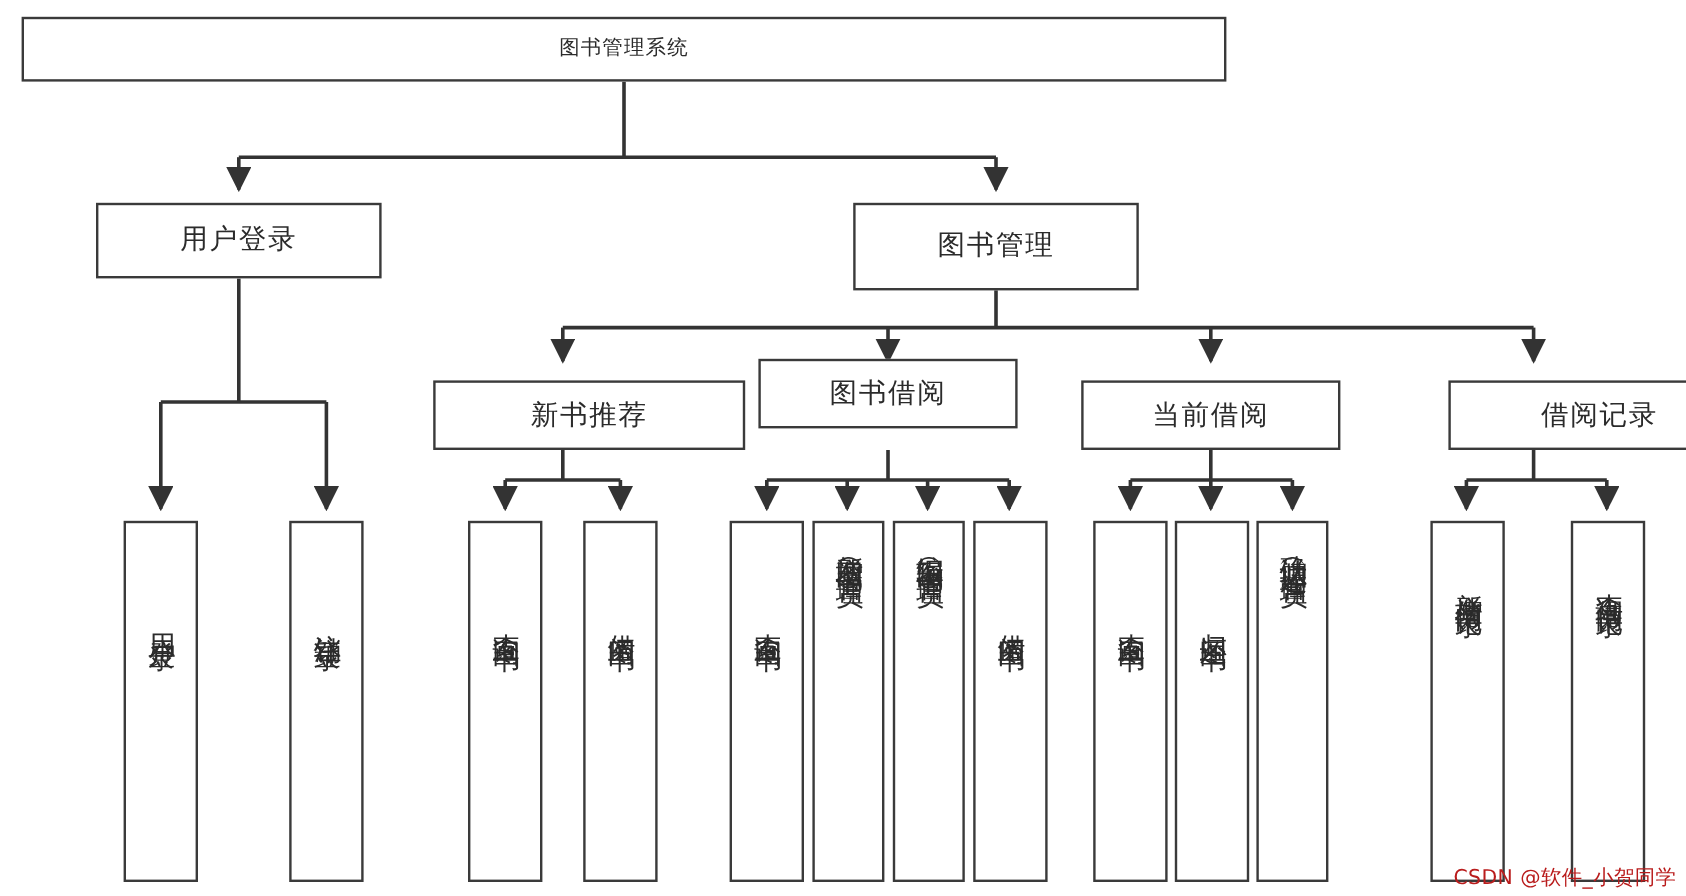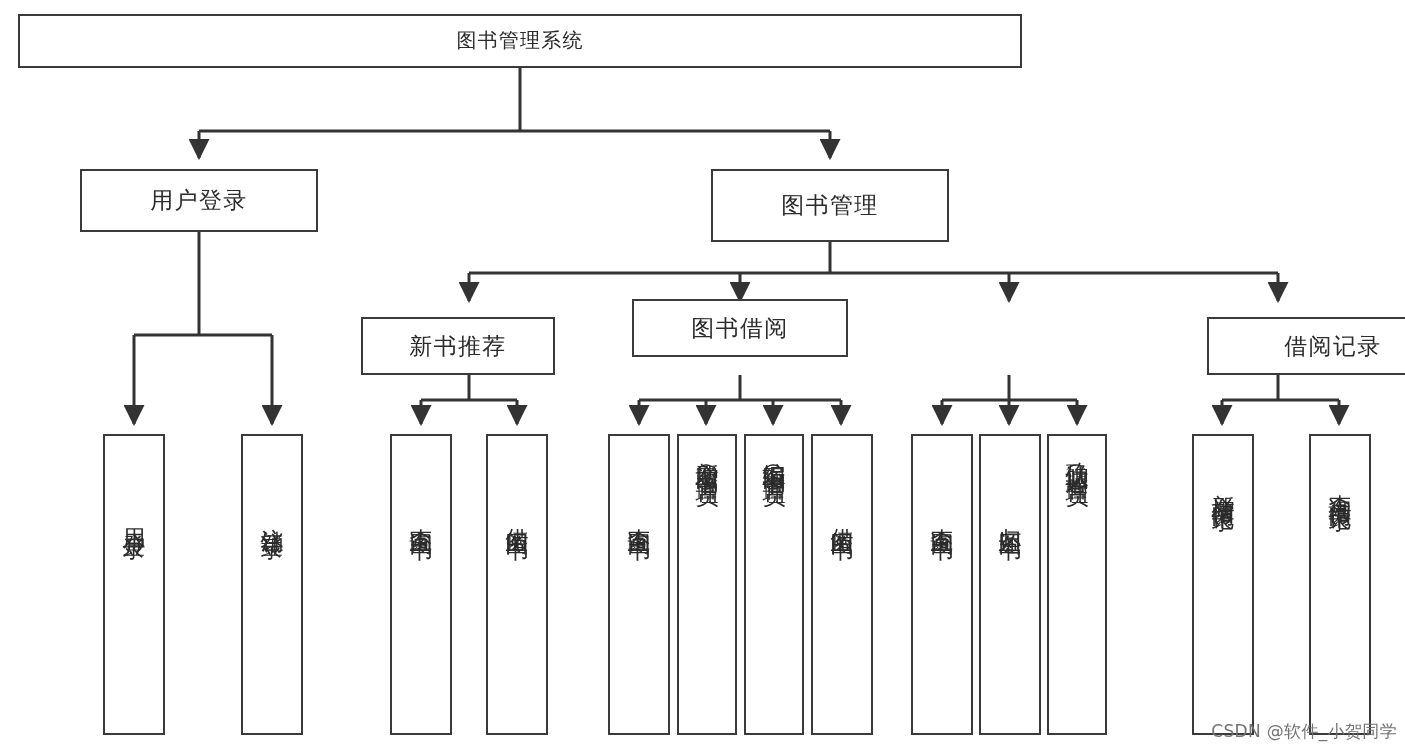--- a/index.html
+++ b/index.html
@@ -49,27 +49,27 @@
     justify-content: center;
   }
   .node.vertical .node-label {
     writing-mode: vertical-rl;
     text-orientation: upright;
     font-size: 23px;
     letter-spacing: 0.14em;
     line-height: 1;
     white-space: nowrap;
   }
-  .node.root .node-label { font-size: 20px; font-family: Liberation Mono, monospace; }
+  .node.root .node-label { font-size: 17px; }
   #watermark {
     position: absolute;
     right: 8px;
     bottom: 4px;
     font-size: 17px;
-    color: #737373;
+    color: #b91c1c;
     letter-spacing: 0.02em;
     white-space: nowrap;
     z-index: 3;
   }
 </style>
 </head>
 <body>
 
 <div id="diagram-root">
 
@@ -128,28 +128,31 @@
   </div>
 
   <div class="node horizontal" style="left:80px; top:169px; width:238px; height:63px;">
     <span class="node-label">用户登录</span>
   </div>
 
   <div class="node horizontal" style="left:711px; top:169px; width:238px; height:73px;">
     <span class="node-label">图书管理</span>
   </div>
 
-  <div class="node horizontal" style="left:361px; top:317px; width:194px; height:58px;">
+  <div class="node horizontal" style="left:361px; top:317px; width:260px; height:58px;">
     <span class="node-label">新书推荐</span>
   </div>
 
   <div class="node horizontal" style="left:632px; top:299px; width:216px; height:58px;">
     <span class="node-label">图书借阅</span>
   </div>
 
+  <div class="node horizontal" style="left:901px; top:317px; width:216px; height:58px;">
+    <span class="node-label">当前借阅</span>
+  </div>
 
   <div class="node horizontal" style="left:1170px; top:317px; width:252px; height:58px;margin-left:37px;">
     <span class="node-label">借阅记录</span>
   </div>
 
   <div class="node vertical" style="left:103px; top:434px; width:62px; height:301px; padding-top:74px;">
     <span class="node-label">用户登录</span>
   </div>
 
   <div class="node vertical" style="left:241px; top:434px; width:62px; height:301px; padding-top:74px;">

